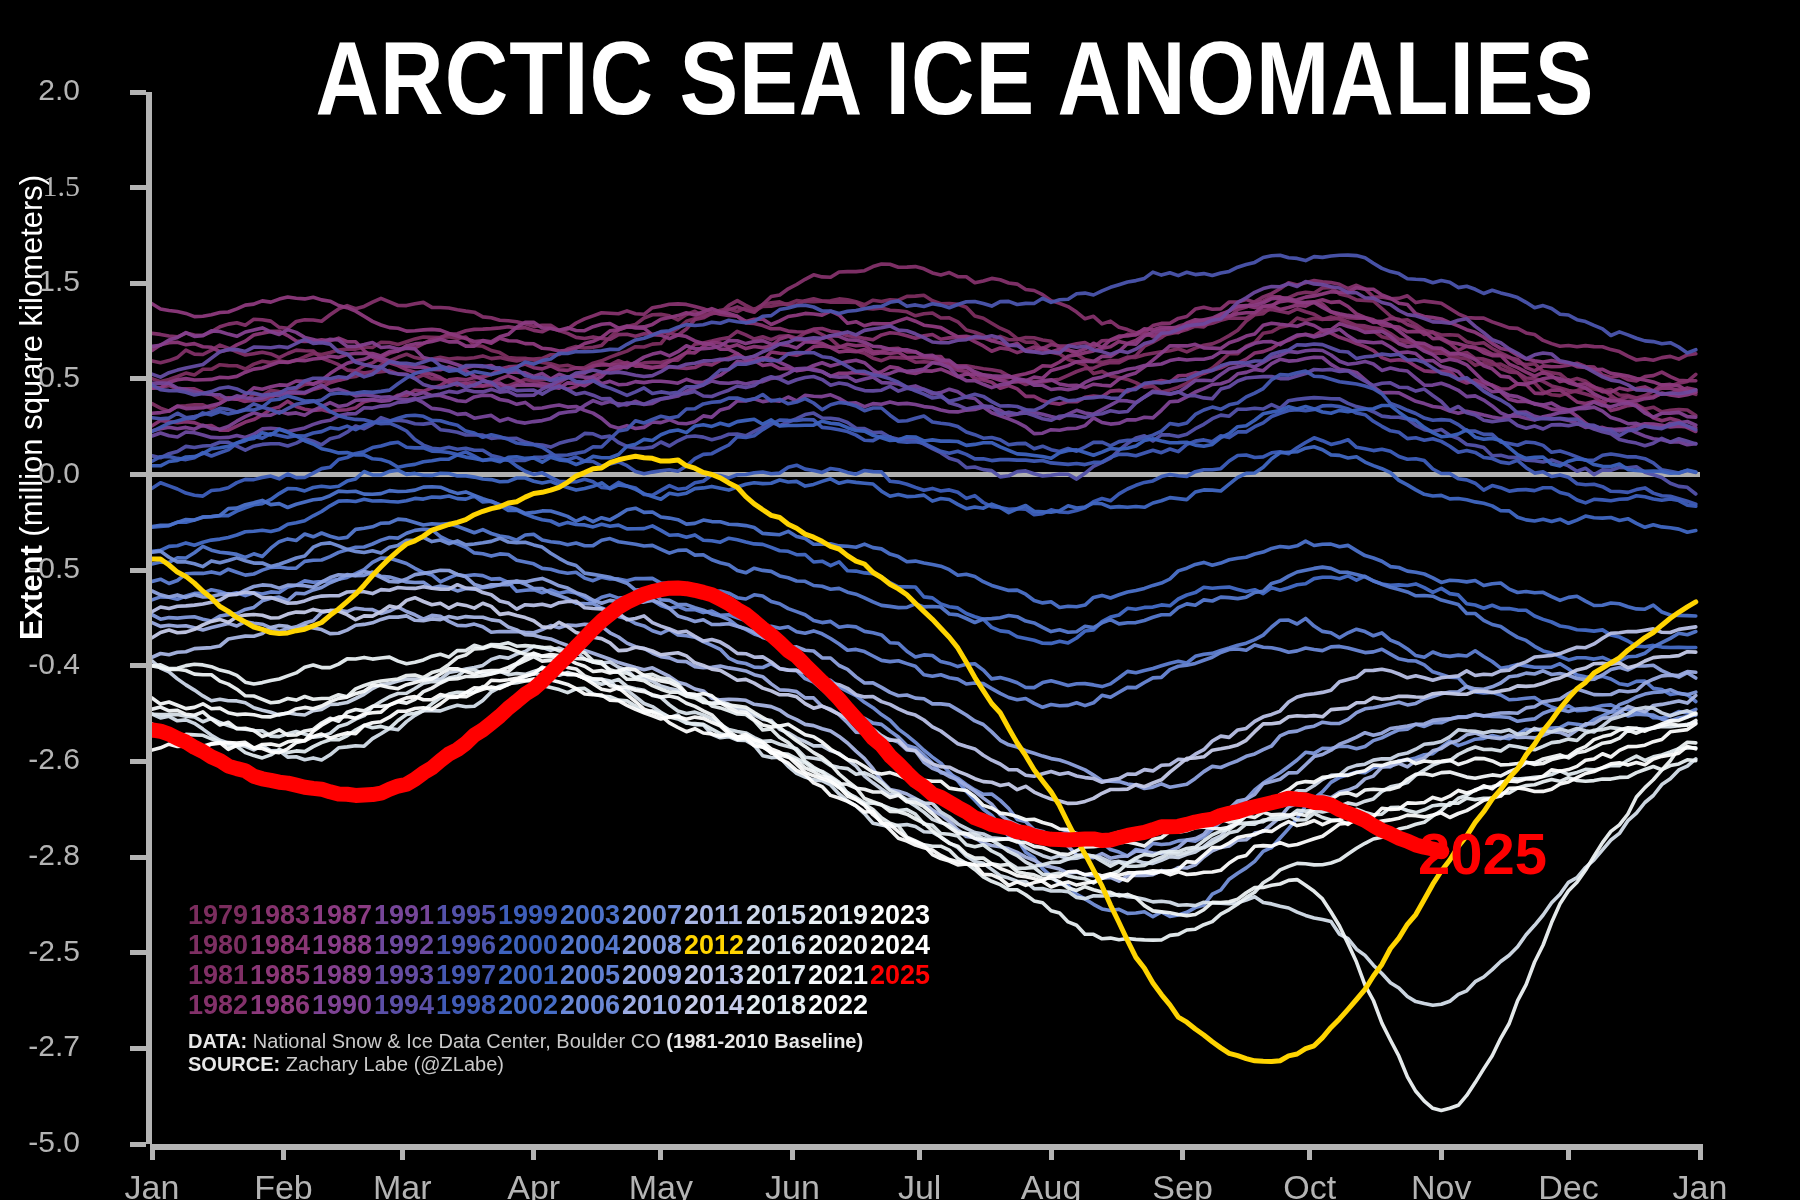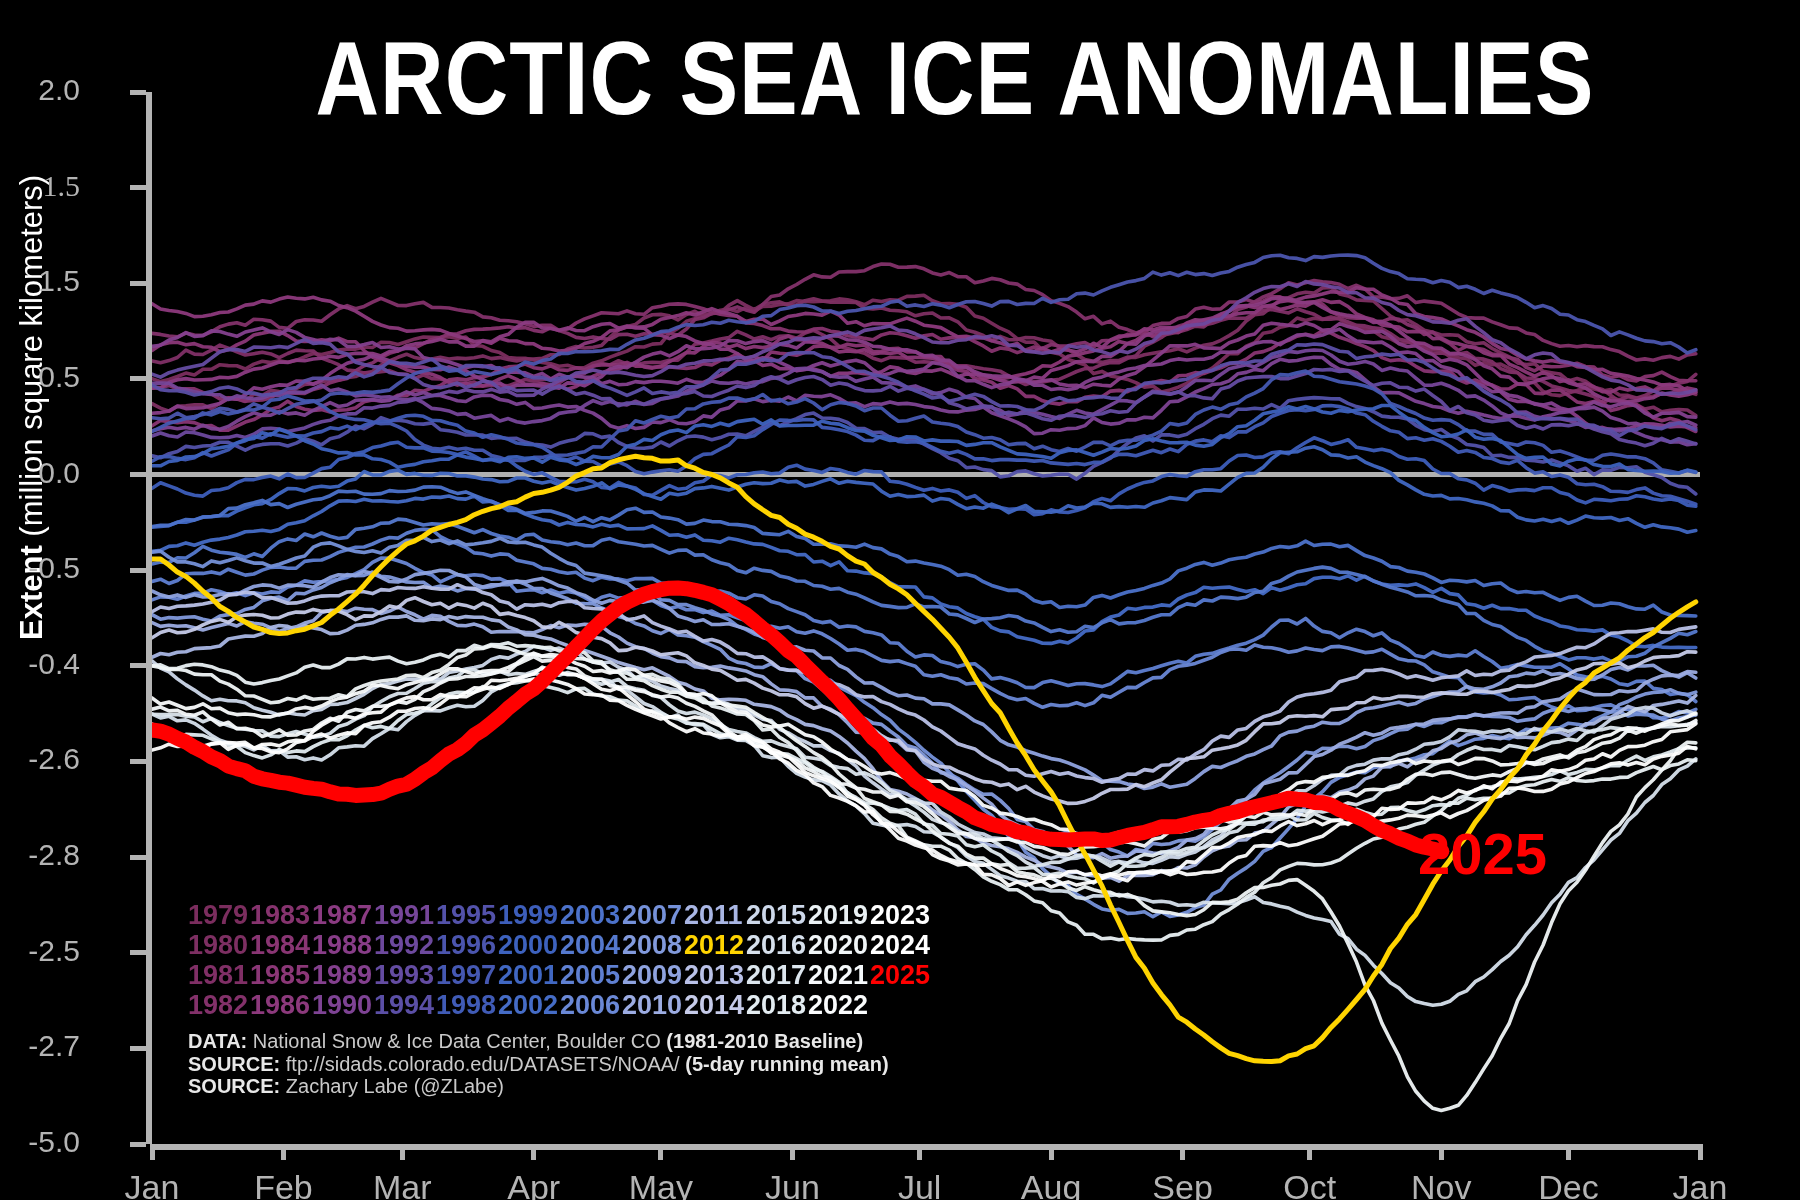--- a/index.html
+++ b/index.html
@@ -183,17 +183,16 @@
 
   <div id="legend">
       <div class="legrow"><span class="legyr" style="color: rgb(123, 45, 94);">1979</span><span class="legyr" style="color: rgb(134, 51, 110);">1983</span><span class="legyr" style="color: rgb(139, 59, 130);">1987</span><span class="legyr" style="color: rgb(118, 70, 153);">1991</span><span class="legyr" style="color: rgb(83, 82, 170);">1995</span><span class="legyr" style="color: rgb(61, 94, 186);">1999</span><span class="legyr" style="color: rgb(76, 114, 202);">2003</span><span class="legyr" style="color: rgb(117, 145, 217);">2007</span><span class="legyr" style="color: rgb(169, 182, 228);">2011</span><span class="legyr" style="color: rgb(205, 216, 234);">2015</span><span class="legyr" style="color: rgb(234, 241, 244);">2019</span><span class="legyr" style="color: rgb(255, 255, 255);">2023</span></div>
       <div class="legrow"><span class="legyr" style="color: rgb(125, 47, 98);">1980</span><span class="legyr" style="color: rgb(137, 53, 115);">1984</span><span class="legyr" style="color: rgb(136, 61, 136);">1988</span><span class="legyr" style="color: rgb(109, 73, 158);">1992</span><span class="legyr" style="color: rgb(75, 85, 174);">1996</span><span class="legyr" style="color: rgb(61, 98, 190);">2000</span><span class="legyr" style="color: rgb(85, 121, 206);">2004</span><span class="legyr" style="color: rgb(130, 154, 220);">2008</span><span class="legyr" style="color: rgb(255, 212, 0);">2012</span><span class="legyr" style="color: rgb(214, 224, 236);">2016</span><span class="legyr" style="color: rgb(240, 245, 247);">2020</span><span class="legyr" style="color: rgb(255, 255, 255);">2024</span></div>
       <div class="legrow"><span class="legyr" style="color: rgb(128, 47, 102);">1981</span><span class="legyr" style="color: rgb(139, 55, 119);">1985</span><span class="legyr" style="color: rgb(132, 64, 142);">1989</span><span class="legyr" style="color: rgb(100, 76, 162);">1993</span><span class="legyr" style="color: rgb(69, 88, 178);">1997</span><span class="legyr" style="color: rgb(64, 103, 194);">2001</span><span class="legyr" style="color: rgb(95, 128, 210);">2005</span><span class="legyr" style="color: rgb(143, 163, 223);">2009</span><span class="legyr" style="color: rgb(185, 193, 231);">2013</span><span class="legyr" style="color: rgb(220, 230, 238);">2017</span><span class="legyr" style="color: rgb(245, 249, 251);">2021</span><span class="legyr" style="color: rgb(255, 0, 0);">2025</span></div>
       <div class="legrow"><span class="legyr" style="color: rgb(131, 49, 106);">1982</span><span class="legyr" style="color: rgb(140, 57, 124);">1986</span><span class="legyr" style="color: rgb(126, 67, 148);">1990</span><span class="legyr" style="color: rgb(91, 79, 166);">1994</span><span class="legyr" style="color: rgb(64, 91, 182);">1998</span><span class="legyr" style="color: rgb(69, 108, 198);">2002</span><span class="legyr" style="color: rgb(106, 136, 214);">2006</span><span class="legyr" style="color: rgb(156, 172, 226);">2010</span><span class="legyr" style="color: rgb(198, 203, 233);">2014</span><span class="legyr" style="color: rgb(227, 236, 241);">2018</span><span class="legyr" style="color: rgb(250, 252, 253);">2022</span><span class="legyr"></span></div>
     </div>
 
   <div id="credits">
     <div><b>DATA:</b><span> National Snow &amp; Ice Data Center, Boulder CO </span><b>(1981-2010 Baseline)</b></div>
-    <div><b>SOURCE:</b><span> ftp://sidads.colorado.edu/DATASETS/NOAA/ </span><b>(5-day running mean)</b></div>
     <div><b>SOURCE:</b><span> Zachary Labe (@ZLabe)</span></div>
   </div>
 
 </div>
 
 </body></html>

